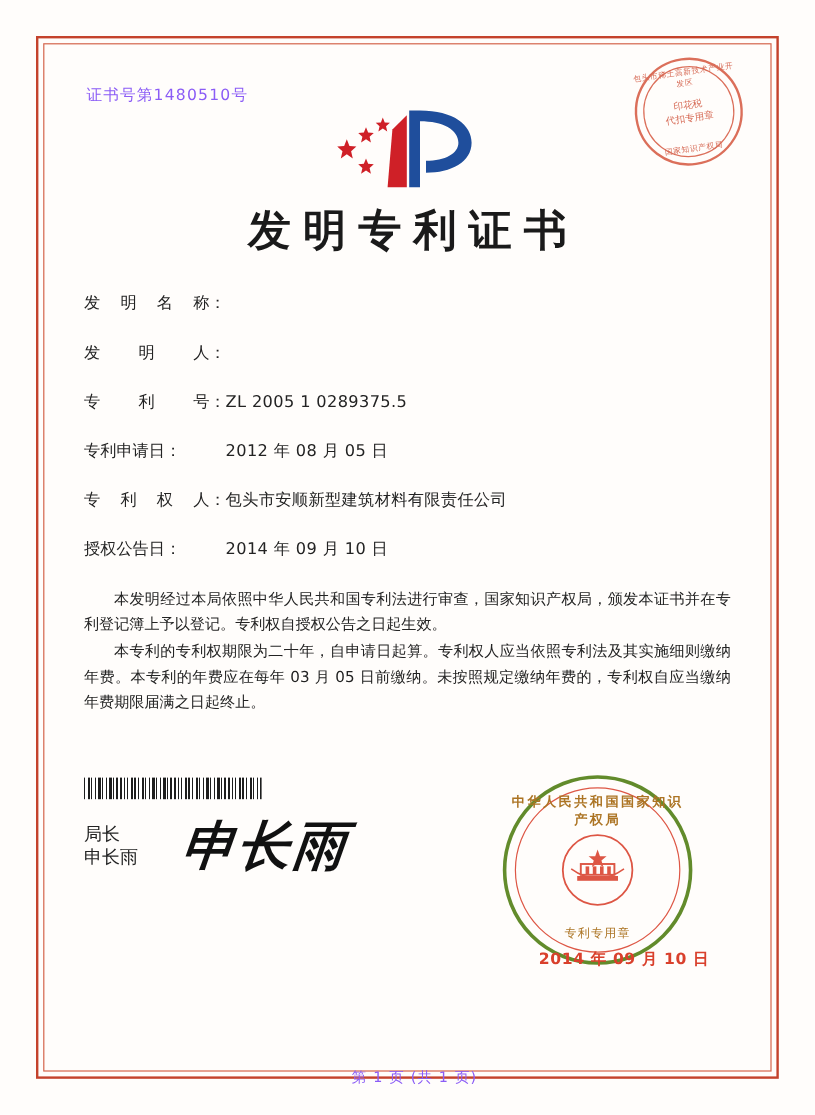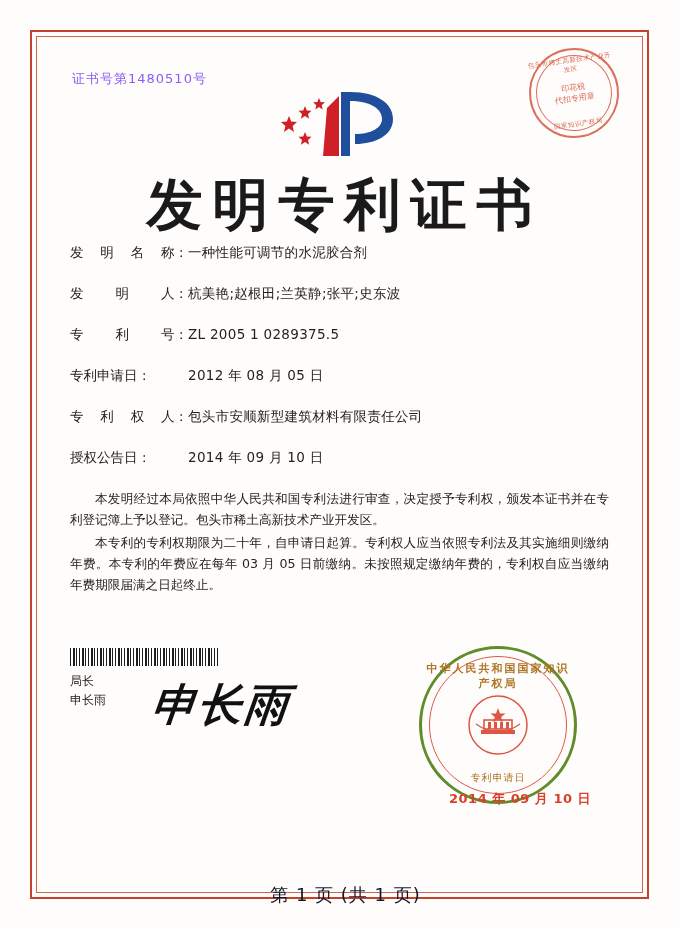--- a/index.html
+++ b/index.html
@@ -103,21 +103,21 @@
     height: 74px;
   }
 
   
   .main-title {
     position: absolute;
     left: 0; right: 0;
     top: 120px;
     text-align: center;
     font-family: "DejaVu Serif", "Liberation Serif", serif;
-    font-size: 56px;
+    font-size: 36px;
     font-weight: bold;
     letter-spacing: 10px;
     color: #1a1a1a;
     text-indent: 10px;
   }
 
   
   .fields {
     position: absolute;
     left: 10px;
@@ -176,22 +176,22 @@
         #1d1d1d 3px, #1d1d1d 5px,
         #fff 5px, #fff 6px,
         #1d1d1d 6px, #1d1d1d 7px,
         #fff 7px, #fff 9px);
   }
 
   
   .sign-block {
     position: absolute;
     left: 10px;
-    top: 624px;
-    font-size: 12px;
+    top: 638px;
+    font-size: 15px;
     line-height: 19px;
     color: #232323;
   }
   .signature {
     position: absolute;
     left: 92px;
     top: 628px;
     font-family: "DejaVu Serif", "Liberation Serif", serif;
     font-size: 44px;
     font-style: italic;
@@ -252,22 +252,22 @@
     letter-spacing: .5px;
     font-weight: bold;
   }
 
   
   .page-footer {
     position: absolute;
     left: 12px; right: 0;
     bottom: 22px;
     text-align: center;
-    font-size: 18px;
-    color: #0f172a;
+    font-size: 12px;
+    color: #8b5cf6;
     letter-spacing: 1px;
   }
 </style>
 </head>
 <body>
 
 <div class="cert">
 
   <div class="border-outer"></div>
   <div class="border-inner"></div>
@@ -307,30 +307,28 @@
 
     <div class="fields">
 
       <div class="field-row">
         <span class="field-label spread">
           <span>发</span>
             <span>明</span>
             <span>名</span>
             <span>称：</span>
         </span>
-        <span class="field-value">一种性能可调节的水泥胶合剂</span>
       </div>
 
       <div class="field-row">
         <span class="field-label spread">
           <span>发</span>
             <span>明</span>
             <span>人：</span>
         </span>
-        <span class="field-value">杭美艳;赵根田;兰英静;张平;史东波</span>
       </div>
 
       <div class="field-row">
         <span class="field-label spread">
           <span>专</span>
             <span>利</span>
             <span>号：</span>
         </span>
         <span class="field-value">ZL 2005 1 0289375.5</span>
       </div>
@@ -351,21 +349,21 @@
       </div>
 
       <div class="field-row">
         <span class="field-label">授权公告日：</span>
         <span class="field-value">2014 年 09 月 10 日</span>
       </div>
 
     </div>
 
     <div class="body-text">
-      <p>本发明经过本局依照中华人民共和国专利法进行审查，决定授予专利权，颁发本证书并在专利登记簿上予以登记。包头市稀土高新技术产业开发区。</p>
+      <p>本发明经过本局依照中华人民共和国专利法进行审查，国家知识产权局，颁发本证书并在专利登记簿上予以登记。专利权自授权公告之日起生效。</p>
       <p>本专利的专利权期限为二十年，自申请日起算。专利权人应当依照专利法及其实施细则缴纳年费。本专利的年费应在每年 03 月 05 日前缴纳。未按照规定缴纳年费的，专利权自应当缴纳年费期限届满之日起终止。</p>
     </div>
 
     <div class="barcode"></div>
 
     <div class="sign-block">
       <div>局长</div>
       <div>申长雨</div>
     </div>
     <div class="signature">申长雨</div>
@@ -379,21 +377,21 @@
           <rect x="14" y="36" width="34" height="4" fill="#d9402c"></rect>
           <rect x="17" y="26" width="28" height="9" fill="none" stroke="#d9402c" stroke-width="1.6"></rect>
           <rect x="21" y="28" width="3" height="7" fill="#d9402c"></rect>
           <rect x="27" y="28" width="3" height="7" fill="#d9402c"></rect>
           <rect x="33" y="28" width="3" height="7" fill="#d9402c"></rect>
           <rect x="39" y="28" width="3" height="7" fill="#d9402c"></rect>
           <polygon points="31,14 33,19.5 38.5,19.5 34.2,23 35.8,28.5 31,25.3 26.2,28.5 27.8,23 23.5,19.5 29,19.5" fill="#d9402c"></polygon>
           <path d="M9 30 Q31 46 53 30" fill="none" stroke="#d9402c" stroke-width="1.3"></path>
         </svg>
       </div>
-      <div class="seal-bottom-text">专利申请日</div>
+      <div class="seal-bottom-text">专利专用章</div>
     </div>
 
     <div class="seal-date">2014 年 09 月 10 日</div>
 
   </div>
 
   <div class="page-footer">第 1 页 (共 1 页)</div>
 
 </div>
 

